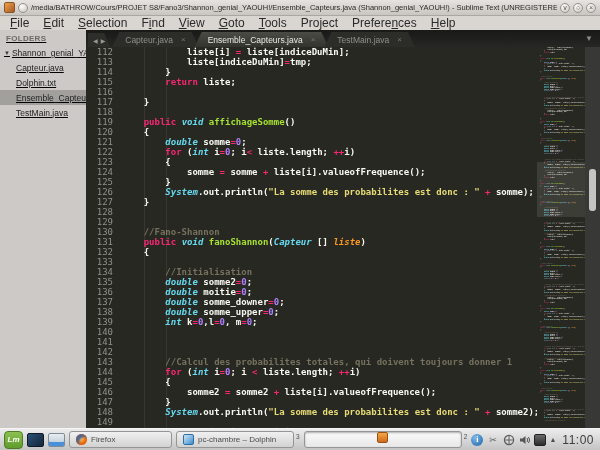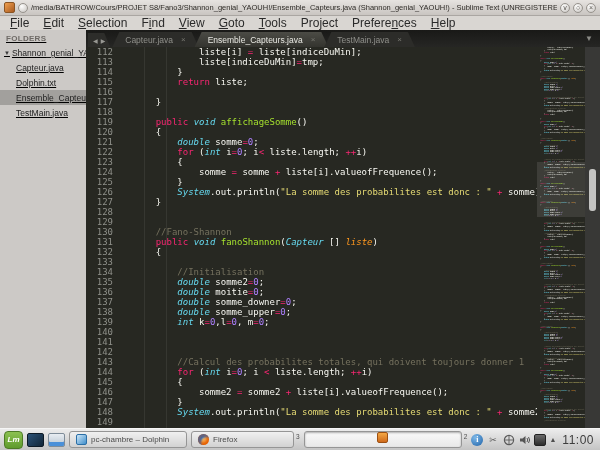--- a/index.html
+++ b/index.html
@@ -47,23 +47,23 @@
   .tab-overflow{position:absolute;right:7px;top:4px;color:#8a8a85;font-size:8px;}
 
   
   .editor{flex:1;position:relative;overflow:hidden;background:#272822;}
   .code-lines{position:absolute;top:0;left:0;right:63px;bottom:0;overflow:hidden;
     font-family:"DejaVu Sans Mono",monospace;font-size:9px;line-height:10px;white-space:pre;}
   .code-lines::before,.code-lines::after{content:"";position:absolute;top:0;bottom:0;width:1px;
     background:rgba(255,255,255,.07);}
   .code-lines::before{left:58px;}
   .code-lines::after{left:80px;}
-  .line{display:flex;height:10px;gap:12px;}
+  .line{display:flex;height:10px;}
   .lnum{width:36px;flex:none;text-align:right;padding-right:9px;color:#8f908a;}
-  .lcontent{flex:1;overflow:hidden;}
+  .lcontent{flex:1;overflow:hidden;font-weight:bold;}
   .tk-d{color:#f8f8f2;}
   .tk-k{color:#f92672;}
   .tk-t{color:#66d9ef;font-style:italic;}
   .tk-f{color:#a6e22e;}
   .tk-s{color:#e6db74;}
   .tk-n{color:#ae81ff;}
   .tk-c{color:#75715e;}
   .tk-o{color:#fd971f;font-style:italic;}
 
   
@@ -182,27 +182,27 @@
       </div>
     </div>
   </div>
 </div>
 
 <div class="taskbar">
   <div class="start-btn">Lm</div>
   <div class="launcher monitor"></div>
   <div class="launcher window"></div>
   <span id="task-buttons" style="display:flex;align-items:center;gap:4px;">
+      <span class="task-btn" style="width: 103px;">
+        <span class="ticon firefox"></span>
+        <span>Firefox</span>
+      </span>
       <span class="task-btn" style="width: 118px;">
         <span class="ticon dolphin"></span>
         <span>pc-chambre – Dolphin</span>
-      </span>
-      <span class="task-btn" style="width: 103px;">
-        <span class="ticon firefox"></span>
-        <span>Firefox</span>
       </span>
       <span class="task-badge">3</span>
       <span class="task-btn active" style="width: 158px;">
         <span class="ticon sublime"></span>
         <span>Sublime_text</span>
       </span>
       <span class="task-badge">2</span>
     </span>
   <div class="tray">
     <span class="tray-icon info">i</span>

